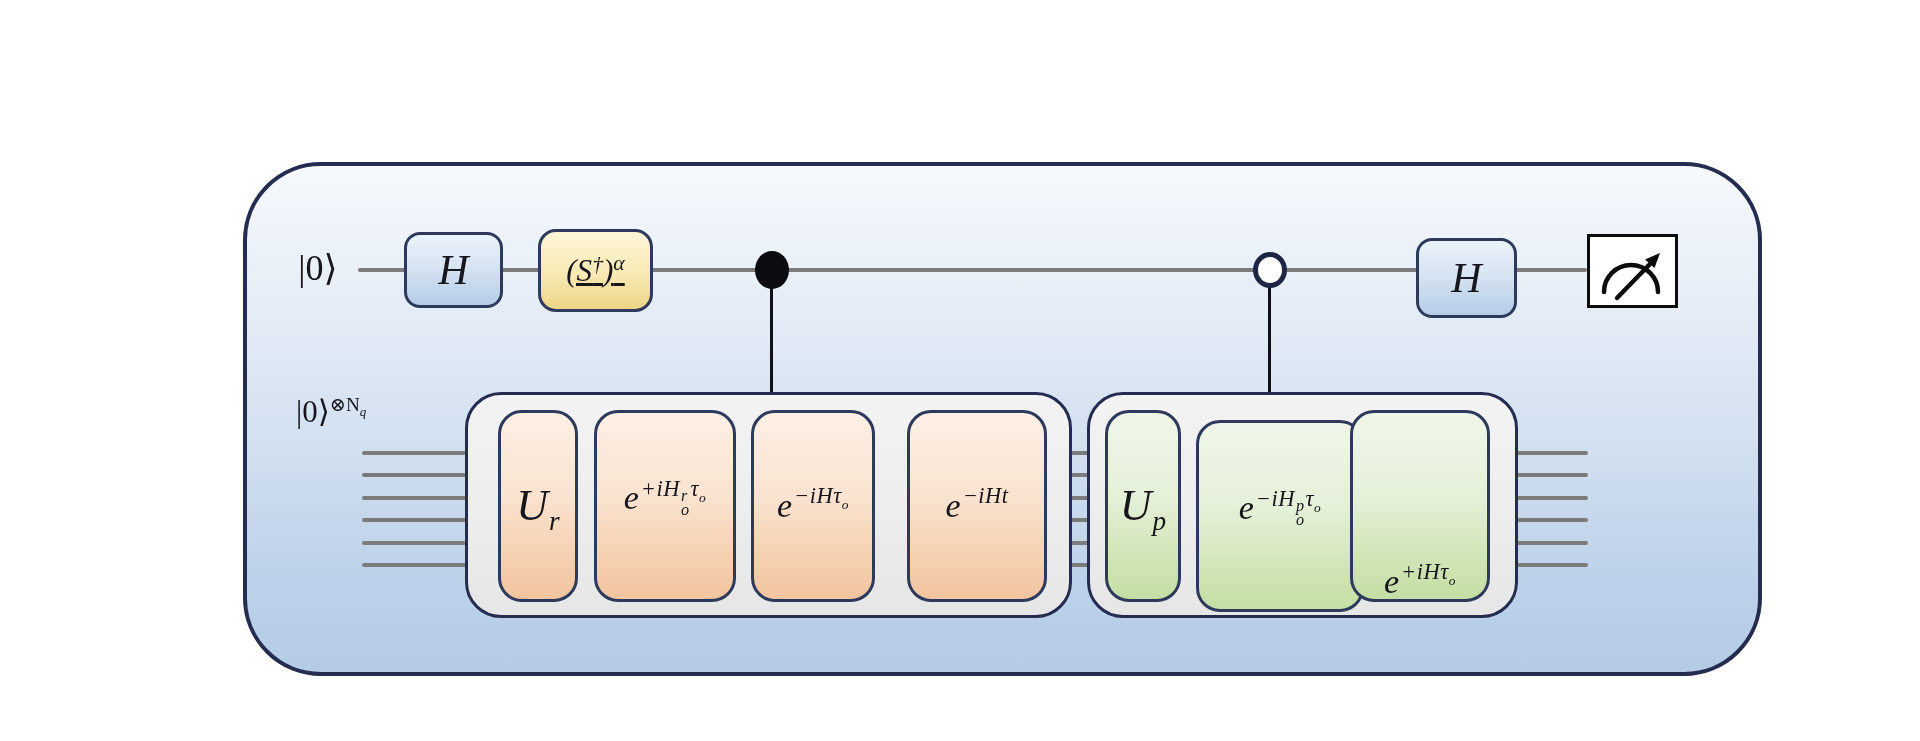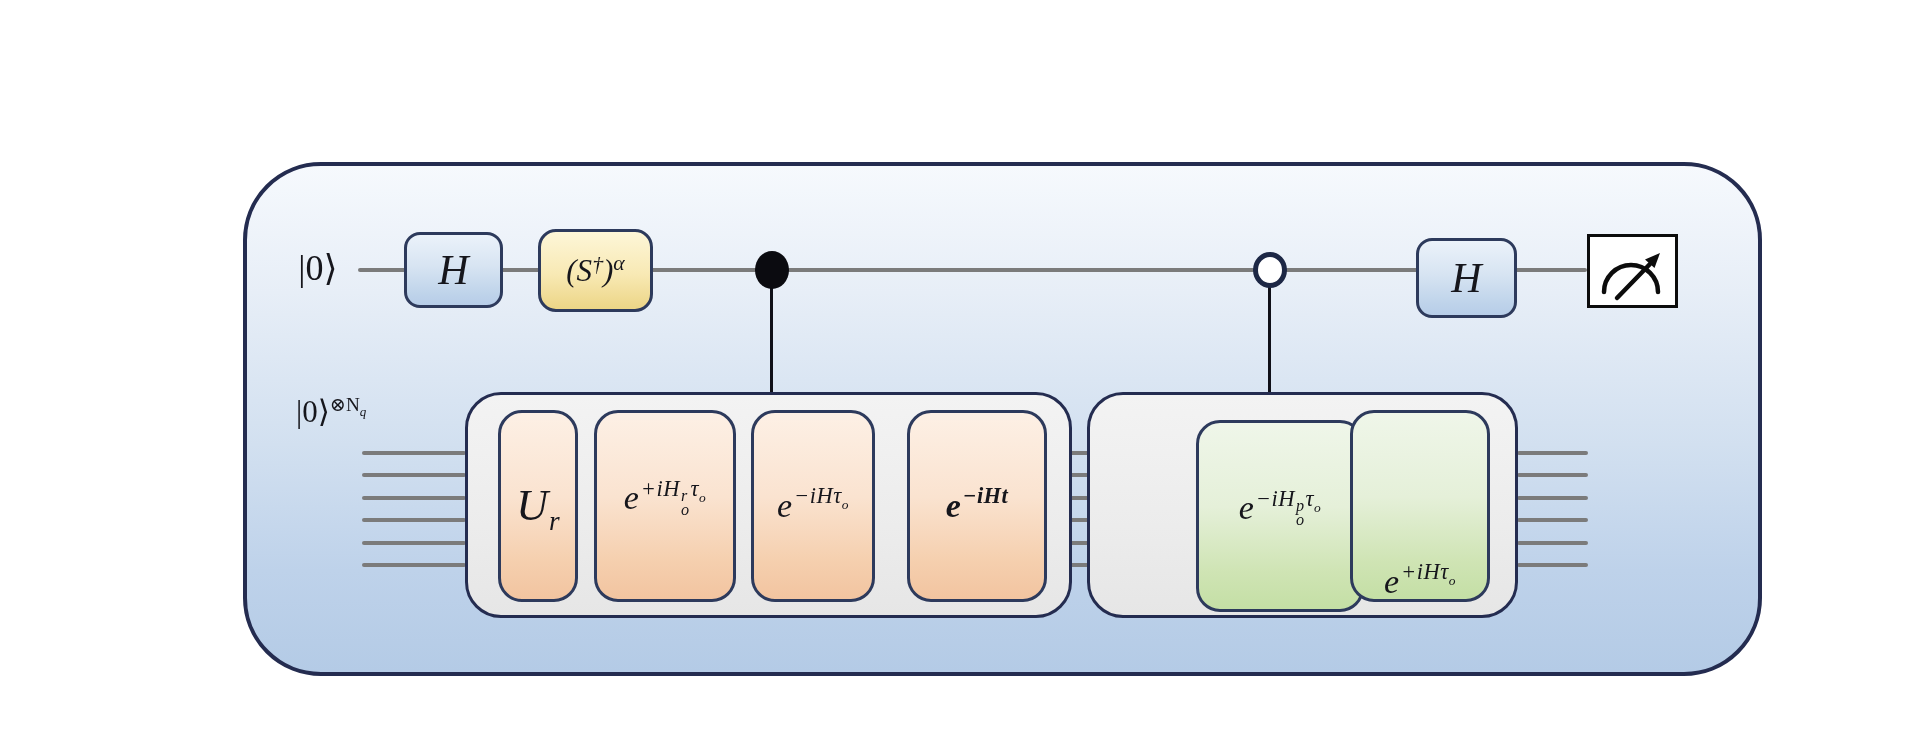--- a/index.html
+++ b/index.html
@@ -93,42 +93,45 @@
     <span class="math glabel"><span>e</span><span class="gsup"><span>+iH</span><span class="stack">
             <span>r</span>
             <span>o</span>
           </span><span>τ</span><span class="gsupsub">o</span></span></span>
   </div>
 
   <div class="gate ogate" style="left:751px;top:410px;width:124px;height:192px;">
     <span class="math glabel"><span>e</span><span class="gsup"><span>−iH</span><span>τ</span><span class="gsupsub">o</span></span></span>
   </div>
 
-  <div class="gate ogate" style="left:907px;top:410px;width:140px;height:192px;font-weight:bold;">
+  <div class="gate ogate" style="left:907px;top:410px;width:140px;height:192px;">
     <span class="math glabel"><span>e</span><span class="gsup"><span>−iHt</span></span></span>
   </div>
 
+  <div class="gate ggate" style="left:1105px;top:410px;width:76px;height:192px;">
+    <span class="math glabel big"><span>U</span><span class="gsub">p</span></span>
+  </div>
 
   <div class="gate ggate" style="left:1196px;top:420px;width:168px;height:192px;">
     <span class="math glabel"><span>e</span><span class="gsup"><span>−iH</span><span class="stack">
             <span>p</span>
             <span>o</span>
           </span><span>τ</span><span class="gsupsub">o</span></span></span>
   </div>
 
   <div class="gate ggate" style="left:1350px;top:410px;width:140px;height:192px;align-items:flex-end;">
     <span class="math glabel"><span>e</span><span class="gsup"><span>+iH</span><span>τ</span><span class="gsupsub">o</span></span></span>
   </div>
 
   <div class="gate hgate" style="left:404px;top:232px;width:99px;height:76px;">
     <span class="math" style="font-size:42px;">H</span>
   </div>
 
   <div class="gate sgate" style="left:538px;top:229px;width:115px;height:83px;">
-    <span class="math" style="font-size:31px;white-space:nowrap;"><span>(S</span><span style="font-size:0.7em;position:relative;top:-0.45em;">†</span><span>)</span><span style="font-size:0.7em;position:relative;top:-0.5em;">α</span></span>
+    <span class="math" style="font-size:31px;white-space:nowrap;text-decoration:underline;"><span>(S</span><span style="font-size:0.7em;position:relative;top:-0.45em;">†</span><span>)</span><span style="font-size:0.7em;position:relative;top:-0.5em;">α</span></span>
   </div>
 
   <div class="ctrl-filled" style="left:755px;top:251px;"></div>
   <div class="ctrl-open" style="left:1253px;top:252px;"></div>
 
   <div class="gate hgate" style="left:1416px;top:238px;width:101px;height:80px;">
     <span class="math" style="font-size:42px;">H</span>
   </div>
 
   <div class="meter" style="left:1587px;top:234px;width:91px;height:74px;">

